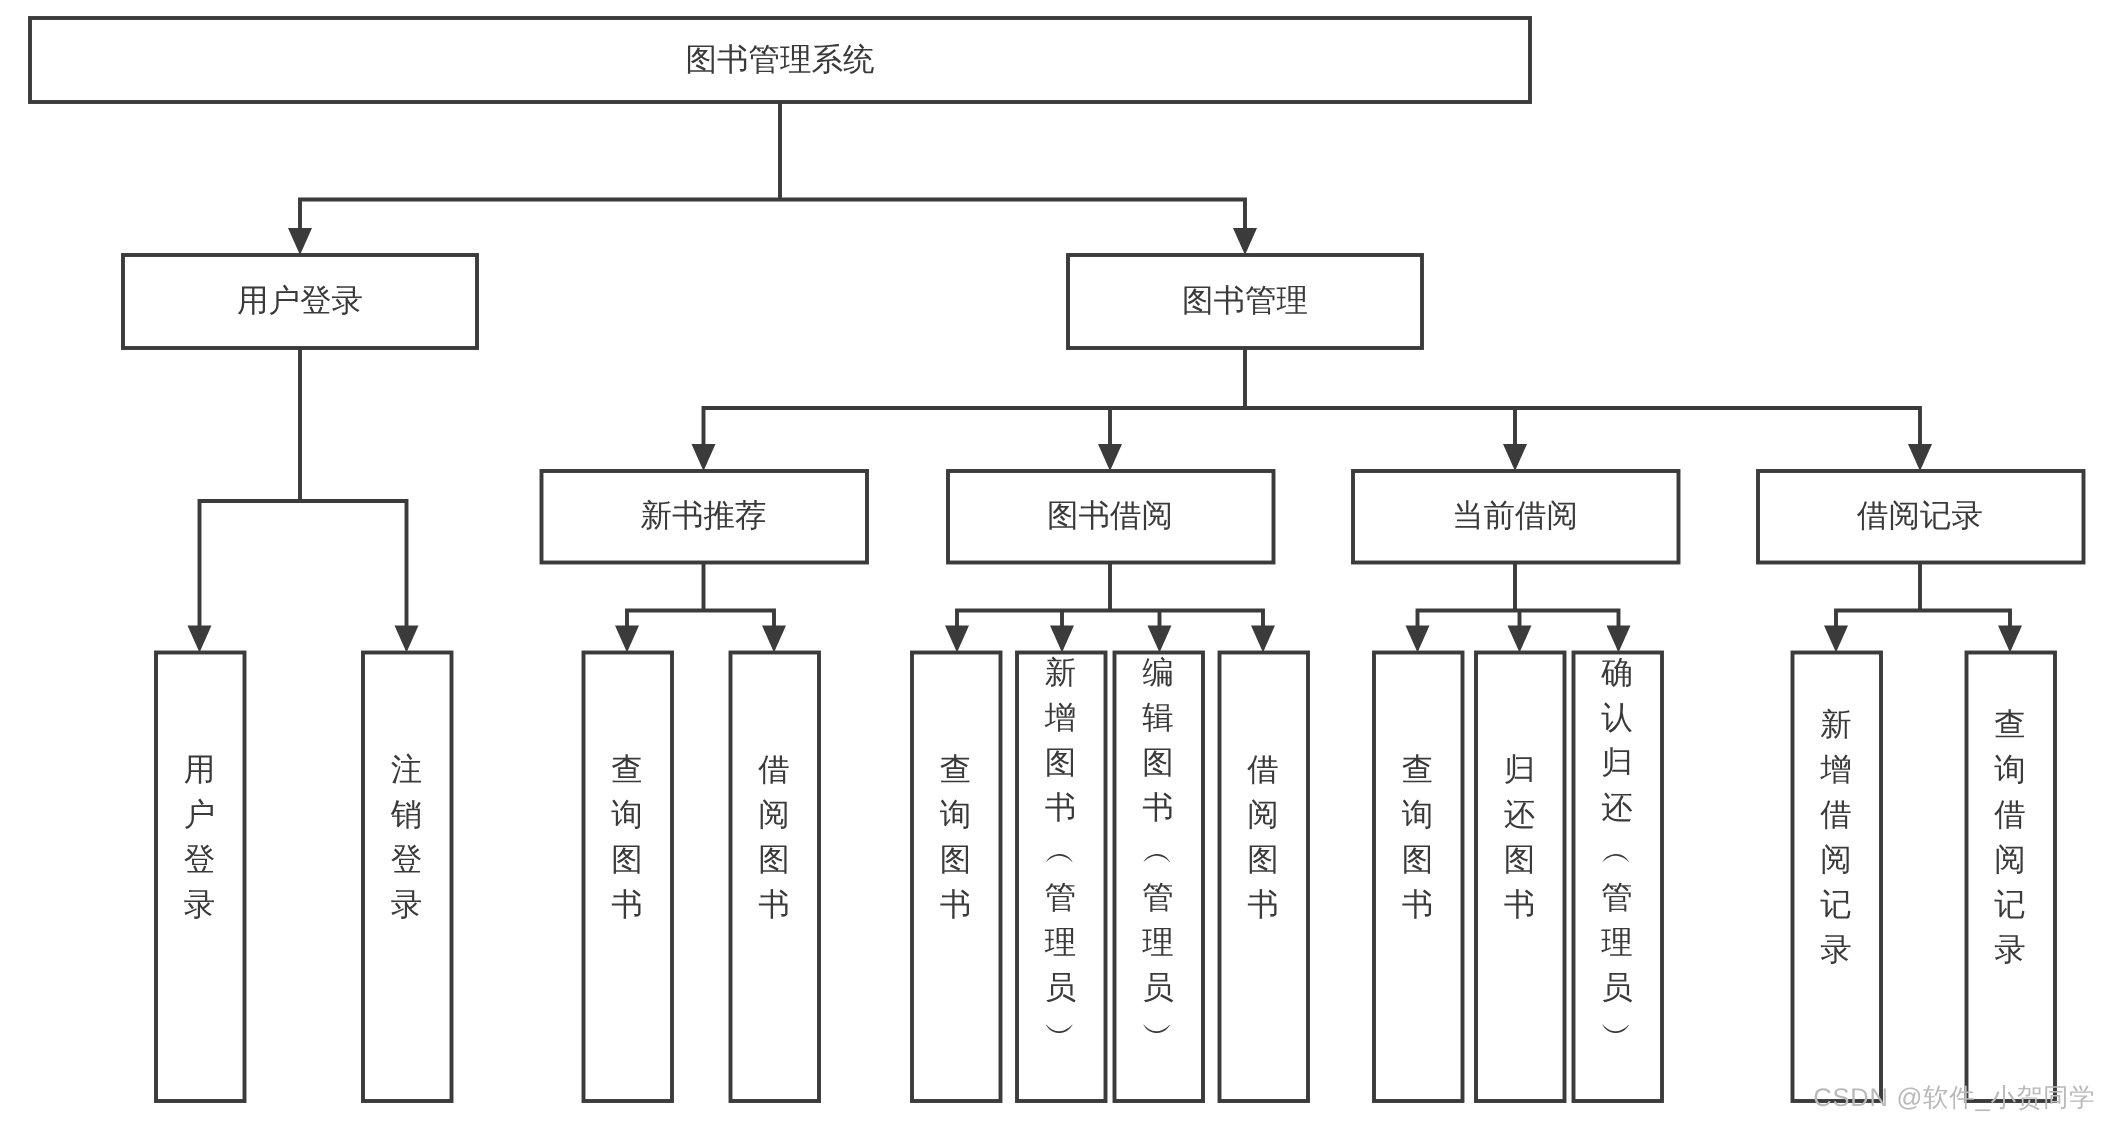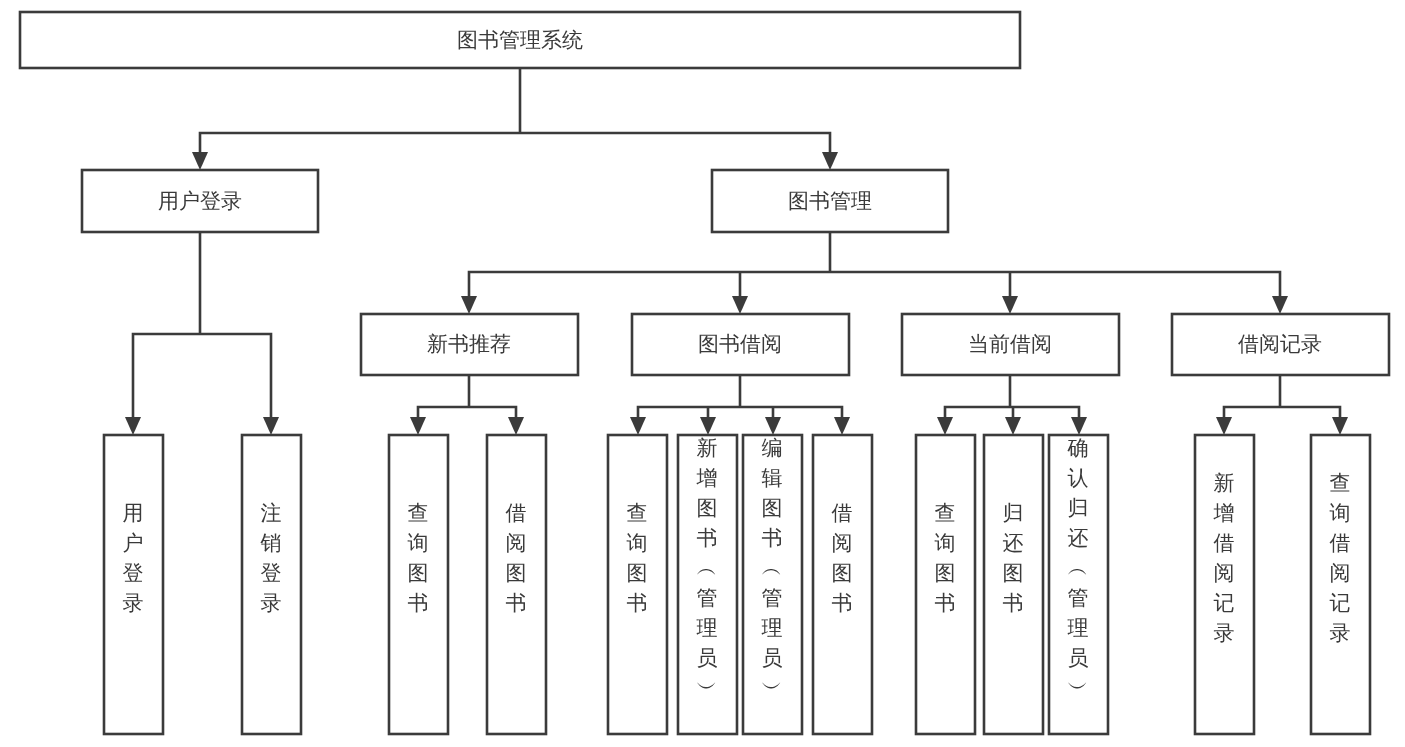--- a/index.html
+++ b/index.html
@@ -198,13 +198,14 @@
       <rect class="node-box" x="1195" y="435" width="59" height="299"></rect>
       <text class="node-label-v" x="1224" y="490"><tspan x="1224" dy="0">新</tspan><tspan x="1224" dy="30">增</tspan><tspan x="1224" dy="30">借</tspan><tspan x="1224" dy="30">阅</tspan><tspan x="1224" dy="30">记</tspan><tspan x="1224" dy="30">录</tspan></text>
     </g>
     <g>
       <rect class="node-box" x="1311" y="435" width="59" height="299"></rect>
       <text class="node-label-v" x="1340" y="490"><tspan x="1340" dy="0">查</tspan><tspan x="1340" dy="30">询</tspan><tspan x="1340" dy="30">借</tspan><tspan x="1340" dy="30">阅</tspan><tspan x="1340" dy="30">记</tspan><tspan x="1340" dy="30">录</tspan></text>
     </g>
 
   </svg>
 
+  <div class="watermark">CSDN @软件_小贺同学</div>
 </div>
 
 </body></html>

